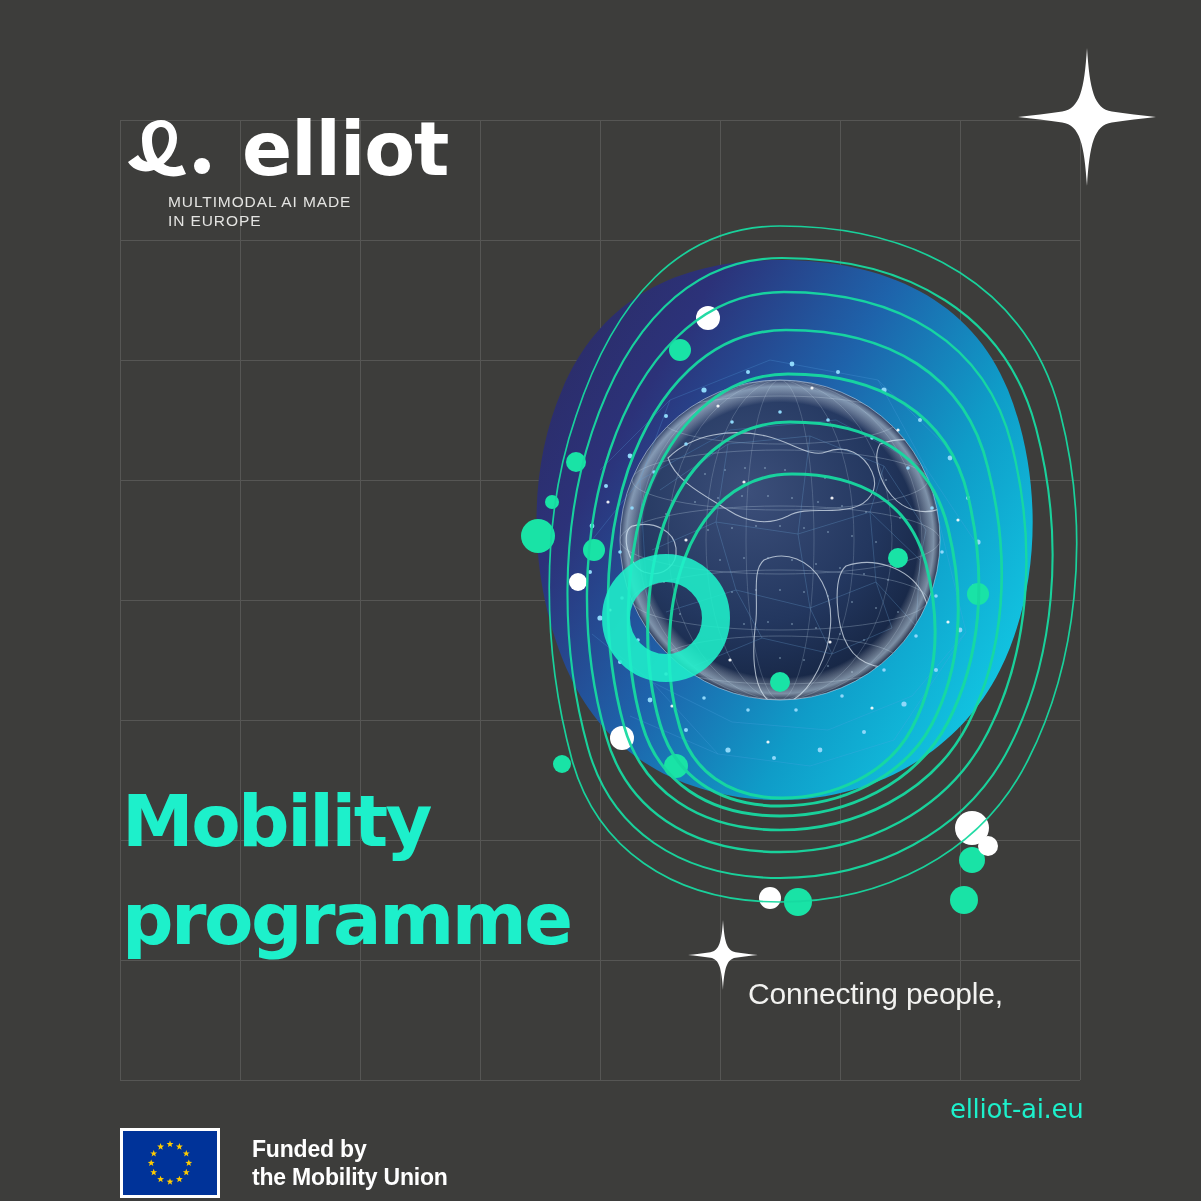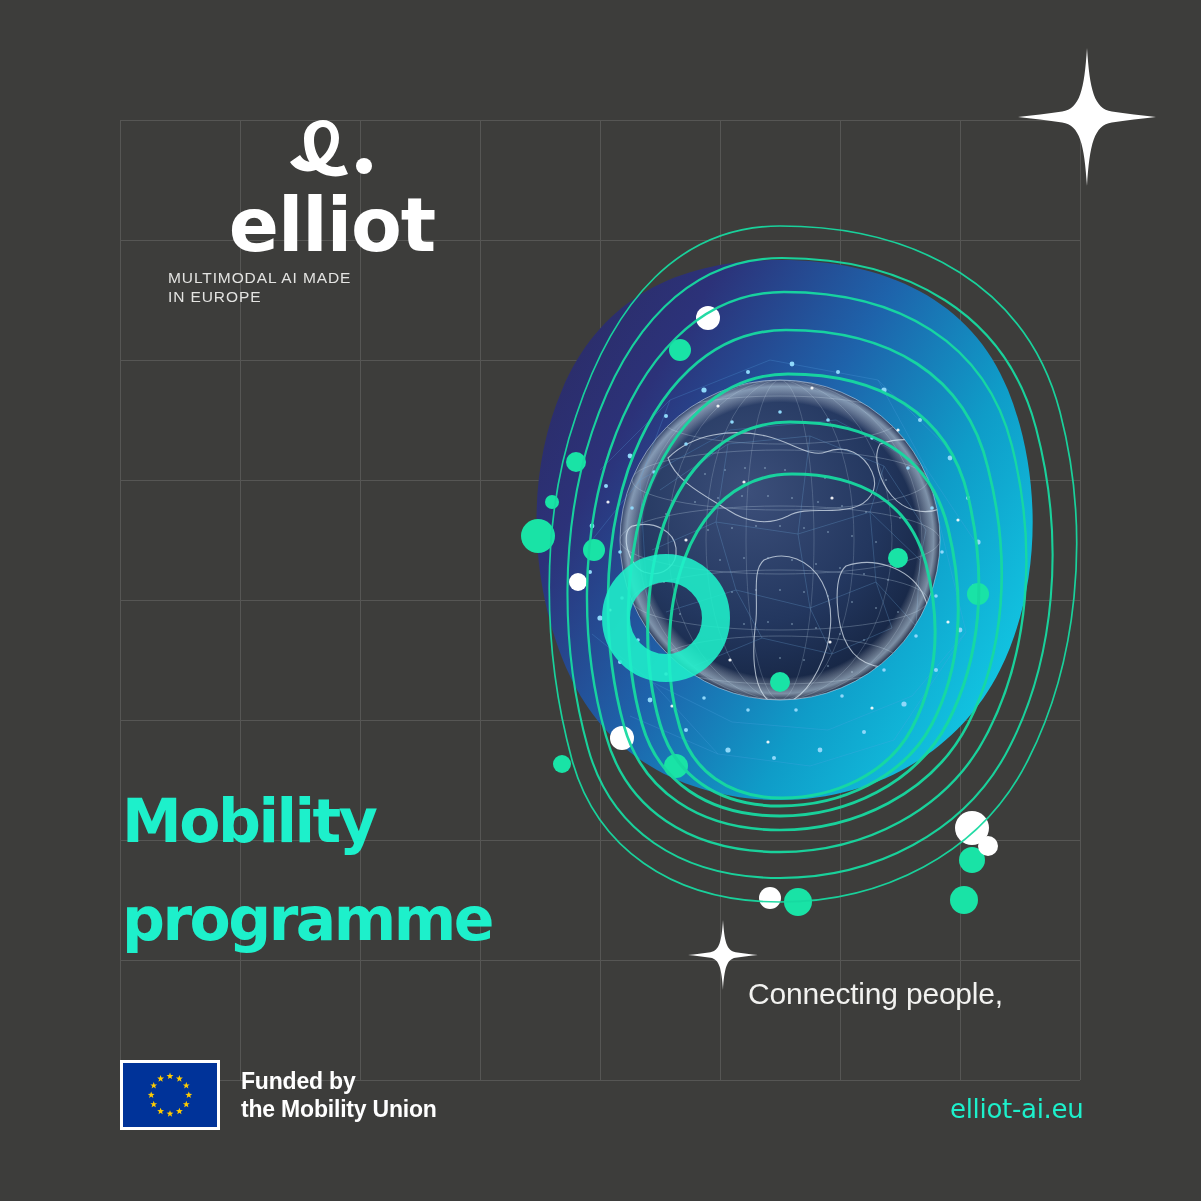--- a/index.html
+++ b/index.html
@@ -46,21 +46,21 @@
   
   .sparkle { position: absolute; pointer-events: none; }
 
   
   .logo-block {
     position: absolute;
     left: 122px;
     top: 118px;
     width: 420px;
   }
-  .logo-row { display: flex; align-items: center; gap: 14px; flex-direction: column; }
+  .logo-row { display: flex; align-items: center; gap: 24px; }
   .logo-mark { width: 96px; height: 62px; flex: 0 0 auto; }
   .logo-word {
     color: #ffffff;
     font-size: 74px;
     font-weight: 700;
     letter-spacing: -1px;
     line-height: 62px;
     font-family: "DejaVu Sans", sans-serif;
   }
   .logo-tagline {
@@ -74,21 +74,21 @@
     font-family: "Liberation Sans", sans-serif;
   }
 
   
   .headline {
     position: absolute;
     left: 122px;
     top: 772px;
     width: 620px;
     color: #1df0cb;
-    font-size: 60px;
+    font-size: 72px;
     font-weight: 700;
     line-height: 98px;
     letter-spacing: -2.5px;
     font-family: "DejaVu Sans", sans-serif;
   }
   .headline .hl-line { display: block; white-space: nowrap; }
 
   
   .subcopy {
     position: absolute;
@@ -101,24 +101,24 @@
     line-height: 36px;
     letter-spacing: -0.2px;
     font-family: "Liberation Sans", sans-serif;
   }
   .subcopy .sc-line { display: block; }
 
   
   .eu-badge {
     position: absolute;
     left: 120px;
-    top: 1060px;
+    top: 1128px;
     display: flex;
     align-items: center;
-    gap: 21px;
+    gap: 32px;
     justify-content: flex-end;
   }
   .eu-flag {
     width: 100px;
     height: 70px;
     background: #003399;
     border: 3px solid #ffffff;
     box-sizing: border-box;
     position: relative;
     flex: 0 0 auto;

